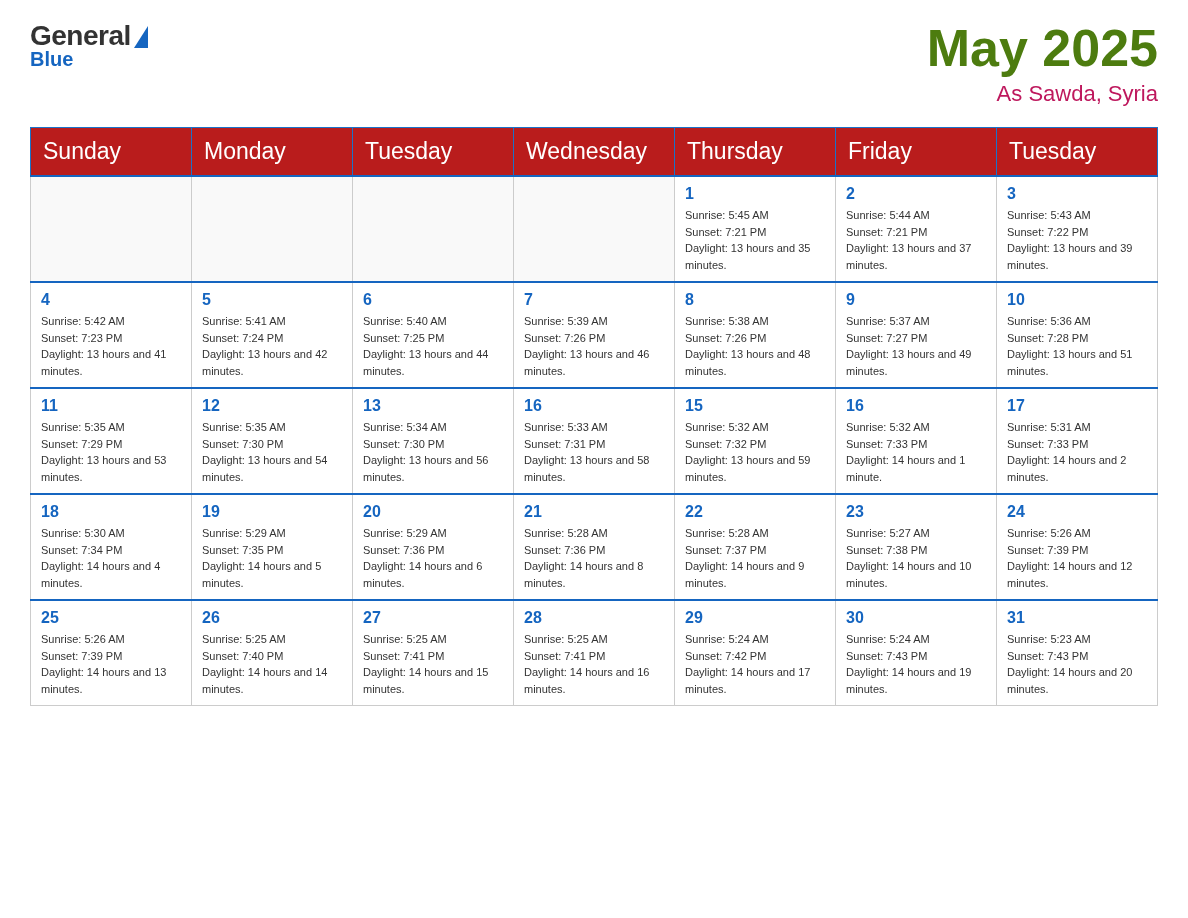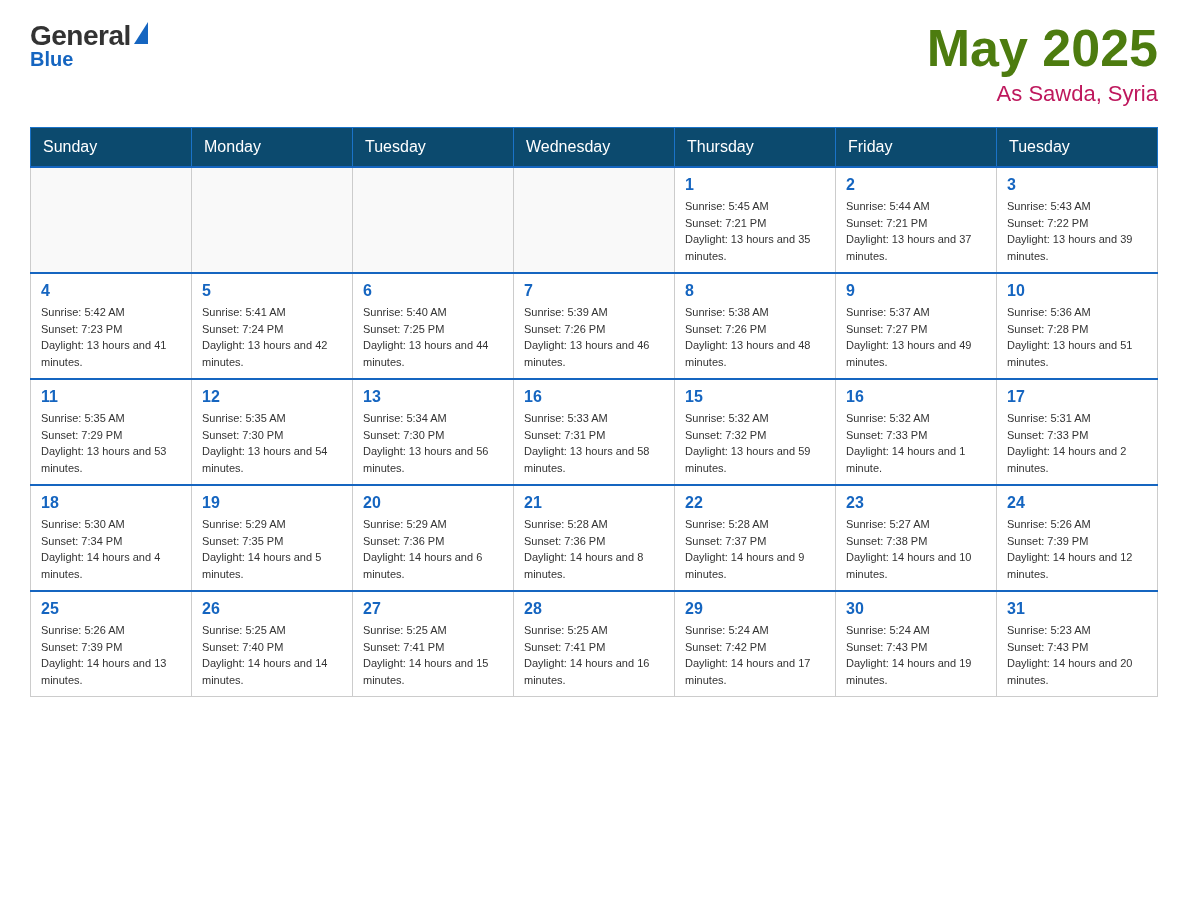--- a/index.html
+++ b/index.html
@@ -16,21 +16,21 @@
       align-items: flex-start;
       margin-bottom: 20px;
     }
     .logo {
       display: flex;
       flex-direction: column;
       align-items: flex-start;
     }
     .logo-top {
       display: flex;
-      align-items: flex-start;
+      align-items: center;
     }
     .logo-general {
       font-size: 28px;
       font-weight: bold;
       color: #333;
       letter-spacing: -0.5px;
     }
     .logo-triangle {
       width: 0;
       height: 0;
@@ -58,25 +58,25 @@
       font-size: 22px;
       color: #be185d;
       margin-top: 4px;
     }
     .calendar {
       width: 100%;
       border-collapse: collapse;
       border: 1px solid #ccc;
     }
     .calendar th {
-      background-color: #0c4a6e;
+      background-color: #b91c1c;
       color: #fff;
       text-align: left;
       padding: 10px 12px;
-      font-size: 16px;
+      font-size: 23px;
       font-weight: normal;
       border: 1px solid #1a73c9;
     }
     .calendar td {
       vertical-align: top;
       padding: 8px 10px;
       border: 1px solid #ccc;
       width: calc(100% / 7);
       min-height: 100px;
     }

